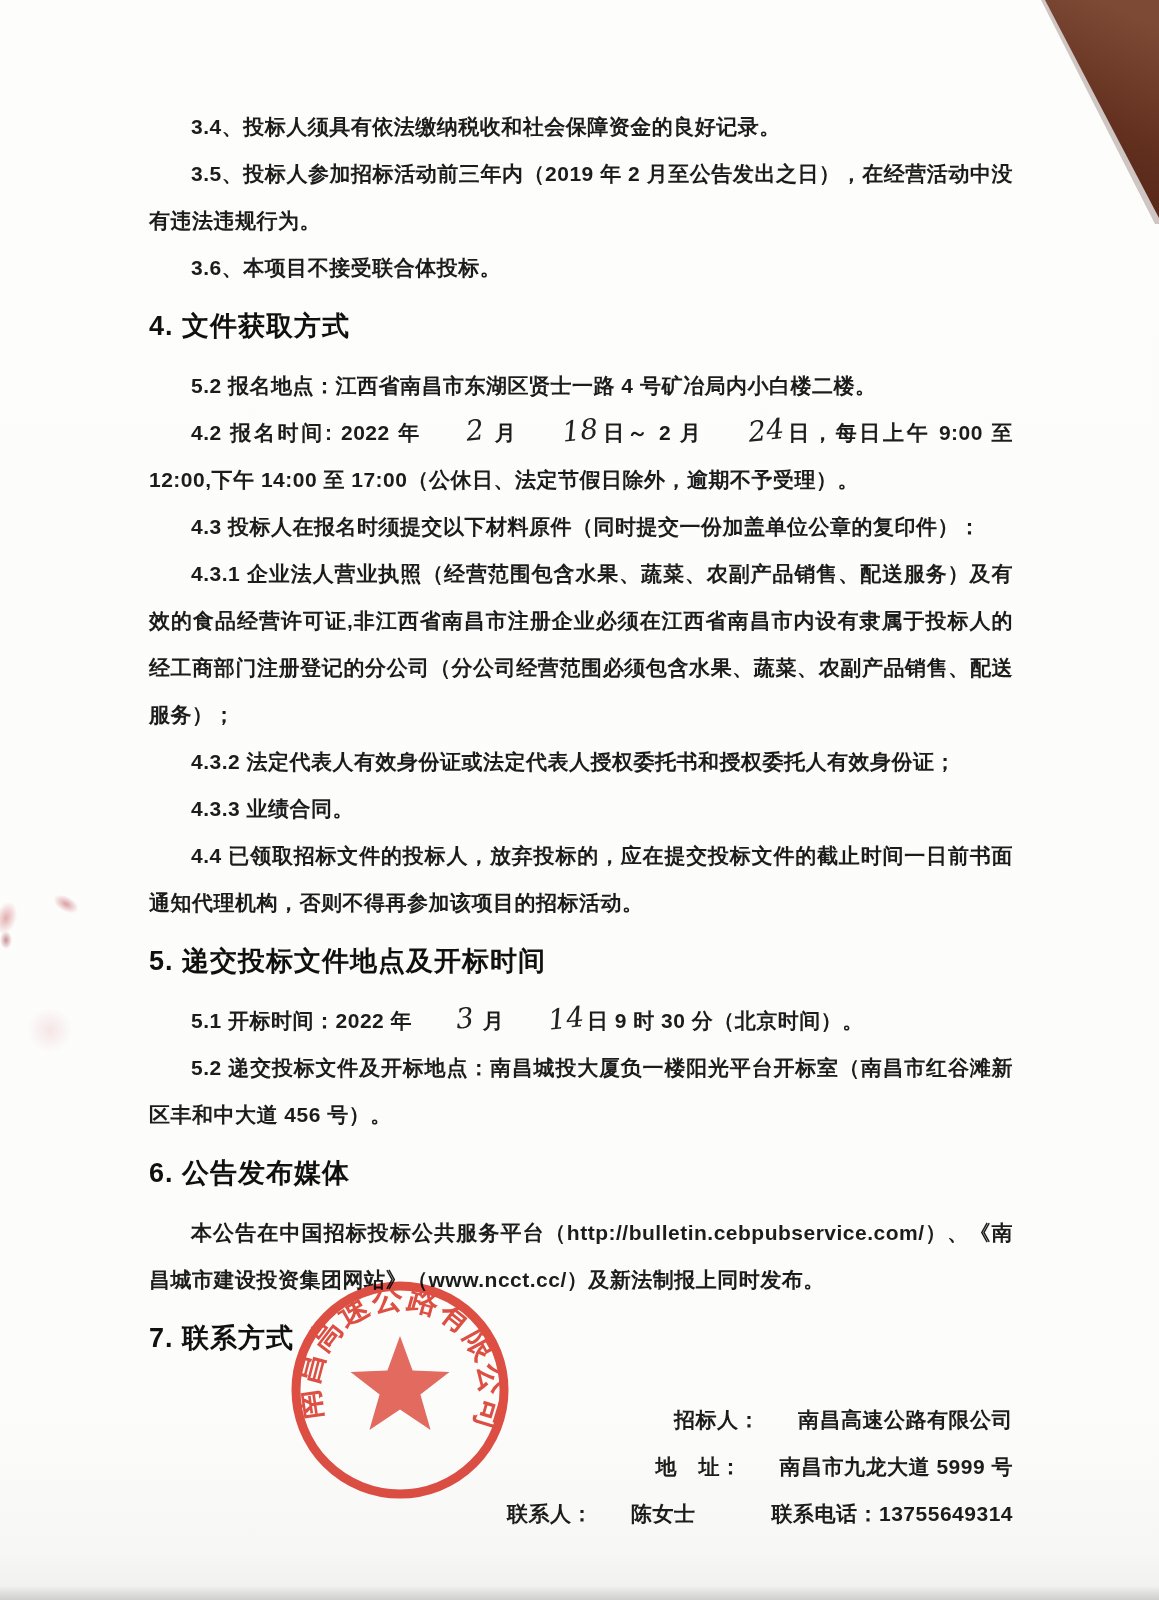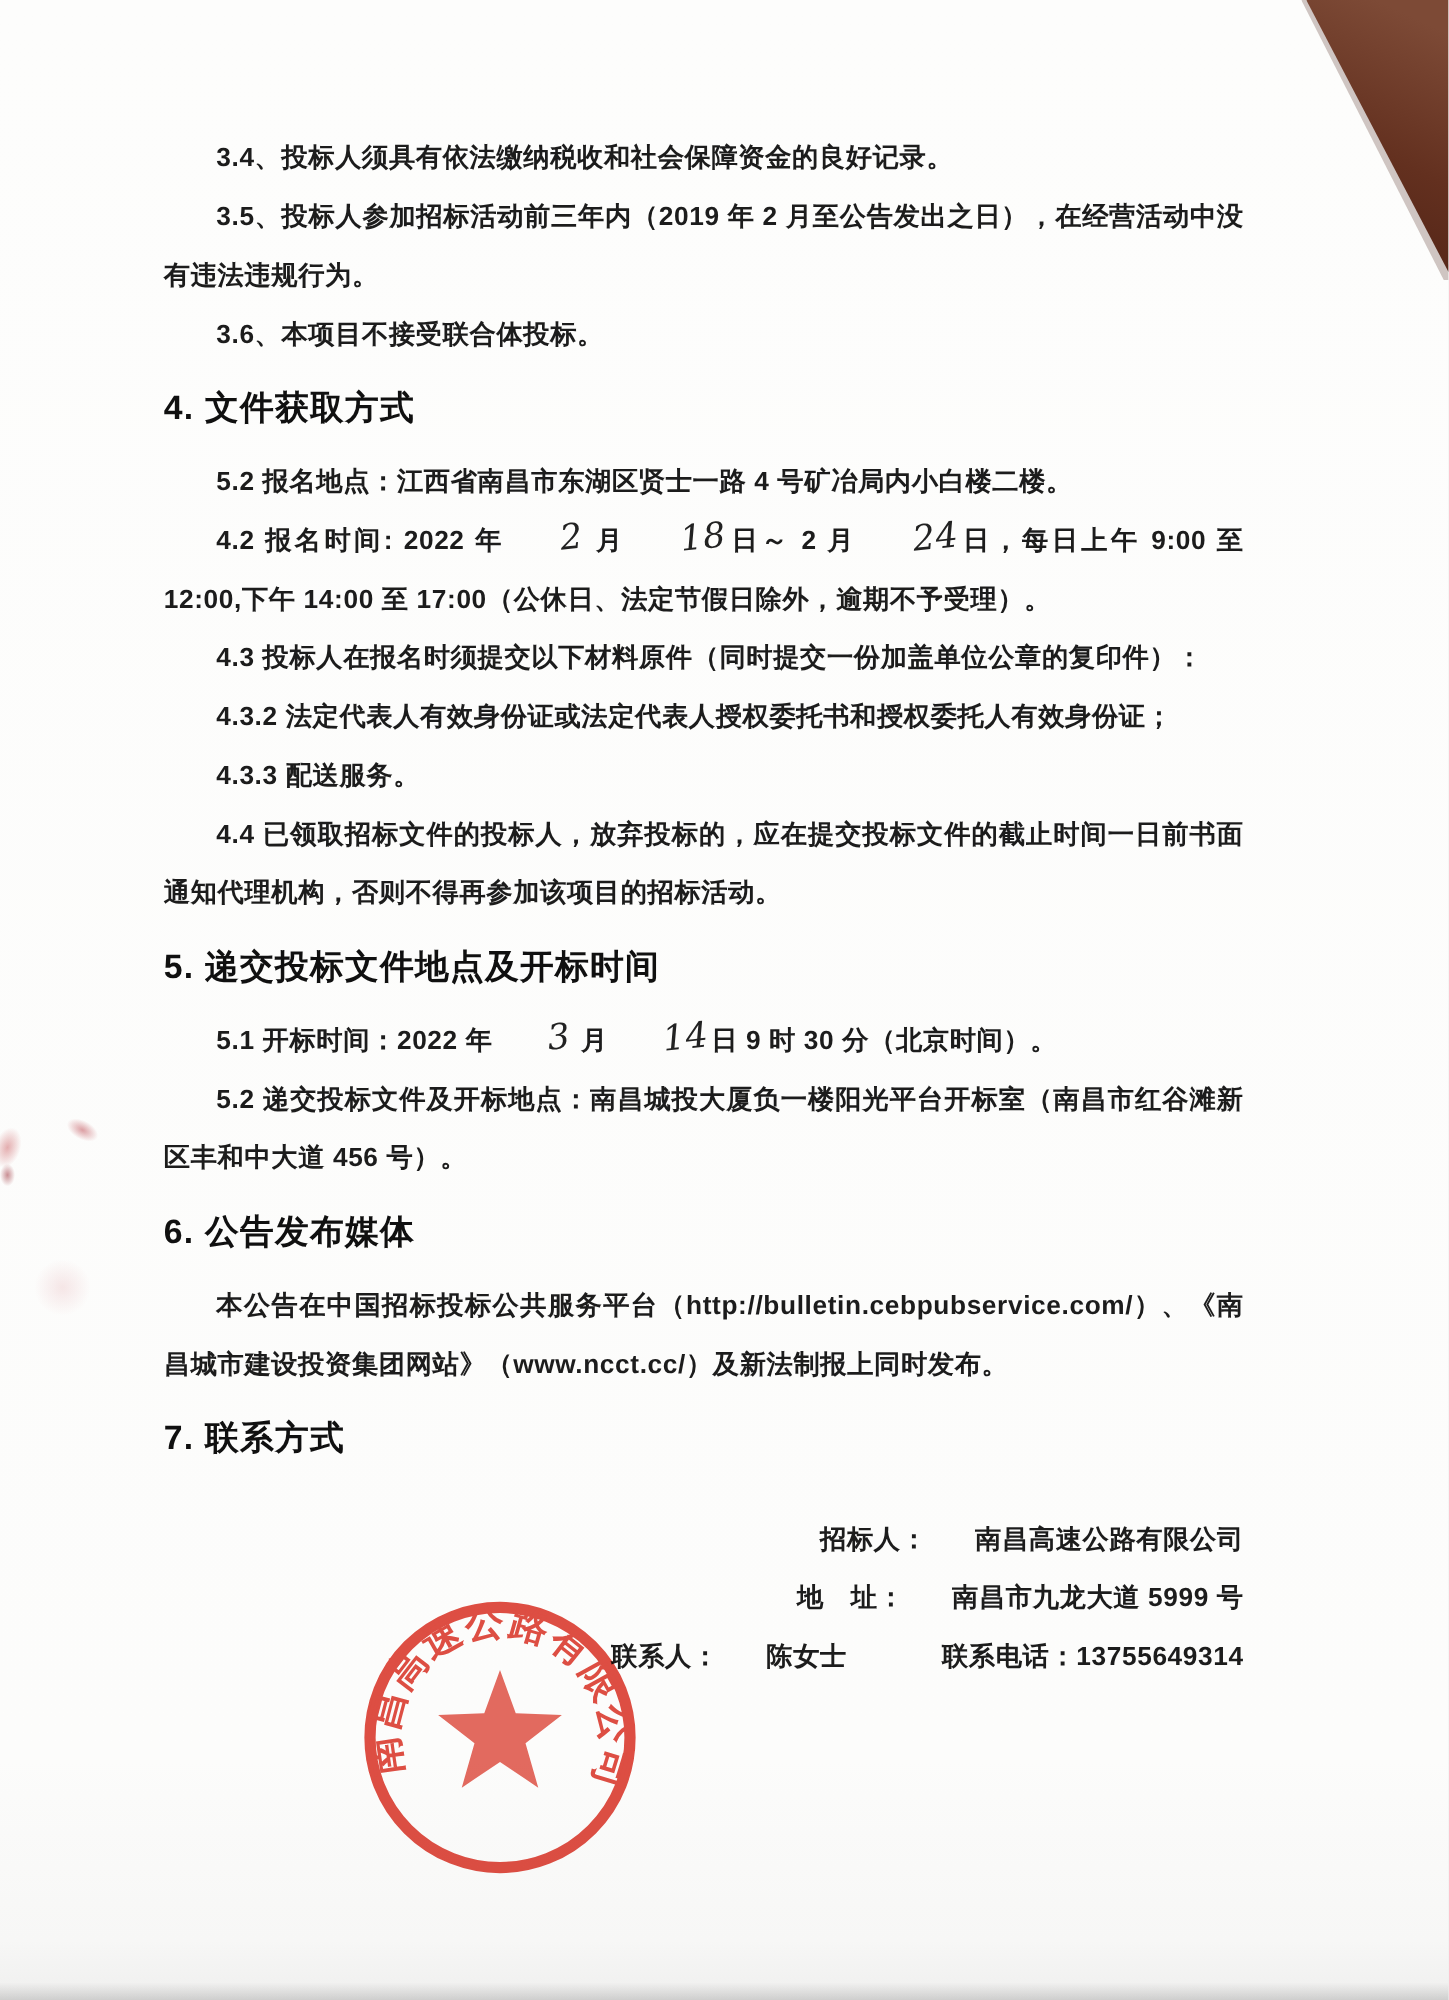--- a/index.html
+++ b/index.html
@@ -27,21 +27,21 @@
     background:linear-gradient(205deg, var(--corner-light) 10%, #63301f 55%, var(--corner-dark) 100%);
   }
   .corner-edge{
     position:absolute;top:0;right:0;
     width:118px;height:224px;
     clip-path:polygon(0 0,6px 0,100% 212px,100% 100%,calc(100% - 4px) 100%);
     background:rgba(70,30,18,0.25);
   }
   
   .doc{
-    position:absolute;left:131px;top:103px;width:864px;
+    position:absolute;left:149px;top:103px;width:864px;
     color:var(--text-color);
   }
   .para{margin:0;}
   .body,.contact{
     font-size:21px;line-height:47px;
     font-weight:600;
     text-align:justify;
     text-indent:2em;
     letter-spacing:0.5px;
   }
@@ -114,22 +114,23 @@
   <div class="smudge smudge-d" data-name="ink-smudge"></div>
 
   <div class="doc" data-name="document-body">
       <div class="para body" data-name="clause-3-4"><span class="text" data-name="text-run">3.4、投标人须具有依法缴纳税收和社会保障资金的良好记录。</span></div>
       <div class="para body" data-name="clause-3-5"><span class="text" data-name="text-run">3.5、投标人参加招标活动前三年内（2019 年 2 月至公告发出之日），在经营活动中没有违法违规行为。</span></div>
       <div class="para body" data-name="clause-3-6"><span class="text" data-name="text-run">3.6、本项目不接受联合体投标。</span></div>
       <div class="para heading" data-name="section-4-heading"><span class="text" data-name="text-run">4. 文件获取方式</span></div>
       <div class="para body" data-name="clause-4-1"><span class="text" data-name="text-run">5.2 报名地点：江西省南昌市东湖区贤士一路 4 号矿冶局内小白楼二楼。</span></div>
       <div class="para body" data-name="clause-4-2"><span class="text" data-name="text-run">4.2 报名时间: 2022 年</span><span class="hand" data-name="handwritten-text">2</span><span class="text" data-name="text-run"> 月</span><span class="hand" data-name="handwritten-text">18</span><span class="text" data-name="text-run">日～ 2 月</span><span class="hand" data-name="handwritten-text">24</span><span class="text" data-name="text-run">日，每日上午 9:00 至 12:00,下午 14:00 至 17:00（公休日、法定节假日除外，逾期不予受理）。</span></div>
       <div class="para body" data-name="clause-4-3"><span class="text" data-name="text-run">4.3 投标人在报名时须提交以下材料原件（同时提交一份加盖单位公章的复印件）：</span></div>
+      <div class="para body" data-name="clause-4-3-1"><span class="text" data-name="text-run">4.3.1 企业法人营业执照（经营范围包含水果、蔬菜、农副产品销售、配送服务）及有效的食品经营许可证,非江西省南昌市注册企业必须在江西省南昌市内设有隶属于投标人的经工商部门注册登记的分公司（分公司经营范围必须包含水果、蔬菜、农副产品销售、配送服务）；</span></div>
       <div class="para body" data-name="clause-4-3-2"><span class="text" data-name="text-run">4.3.2 法定代表人有效身份证或法定代表人授权委托书和授权委托人有效身份证；</span></div>
-      <div class="para body" data-name="clause-4-3-3"><span class="text" data-name="text-run">4.3.3 配送服务。</span></div>
+      <div class="para body" data-name="clause-4-3-3"><span class="text" data-name="text-run">4.3.3 业绩合同。</span></div>
       <div class="para body" data-name="clause-4-4"><span class="text" data-name="text-run">4.4 已领取招标文件的投标人，放弃投标的，应在提交投标文件的截止时间一日前书面通知代理机构，否则不得再参加该项目的招标活动。</span></div>
       <div class="para heading" data-name="section-5-heading"><span class="text" data-name="text-run">5. 递交投标文件地点及开标时间</span></div>
       <div class="para body" data-name="clause-5-1"><span class="text" data-name="text-run">5.1 开标时间：2022 年</span><span class="hand" data-name="handwritten-text">3</span><span class="text" data-name="text-run"> 月</span><span class="hand" data-name="handwritten-text">14</span><span class="text" data-name="text-run">日 9 时 30 分（北京时间）。</span></div>
       <div class="para body" data-name="clause-5-2"><span class="text" data-name="text-run">5.2 递交投标文件及开标地点：南昌城投大厦负一楼阳光平台开标室（南昌市红谷滩新区丰和中大道 456 号）。</span></div>
       <div class="para heading" data-name="section-6-heading"><span class="text" data-name="text-run">6. 公告发布媒体</span></div>
       <div class="para body" data-name="clause-6-body"><span class="text" data-name="text-run">本公告在中国招标投标公共服务平台（http://bulletin.cebpubservice.com/）、《南昌城市建设投资集团网站》（www.ncct.cc/）及新法制报上同时发布。</span></div>
       <div class="para heading" data-name="section-7-heading"><span class="text" data-name="text-run">7. 联系方式</span></div>
       <div class="para contact" data-name="contact-tenderee"><span class="text" data-name="text-run">招标人：</span><span class="gap" data-name="spacer"></span><span class="text" data-name="text-run">南昌高速公路有限公司</span></div>
       <div class="para contact" data-name="contact-address"><span class="text" data-name="text-run">地　址：</span><span class="gap" data-name="spacer"></span><span class="text" data-name="text-run">南昌市九龙大道 5999 号</span></div>
       <div class="para contact" data-name="contact-person"><span class="text" data-name="text-run">联系人：</span><span class="gap" data-name="spacer"></span><span class="text" data-name="text-run">陈女士</span><span class="gap" data-name="spacer"></span><span class="gap" data-name="spacer"></span><span class="text" data-name="text-run">联系电话：13755649314</span></div>

